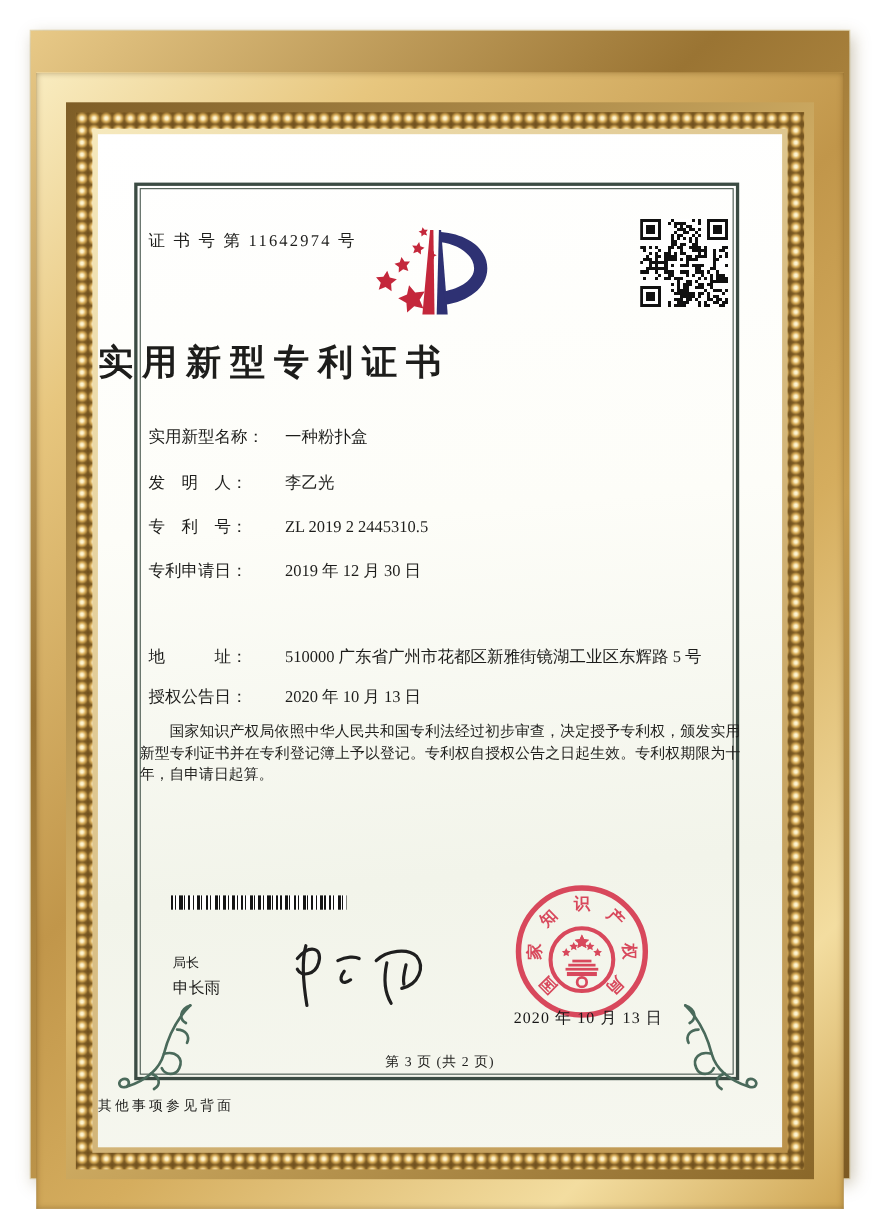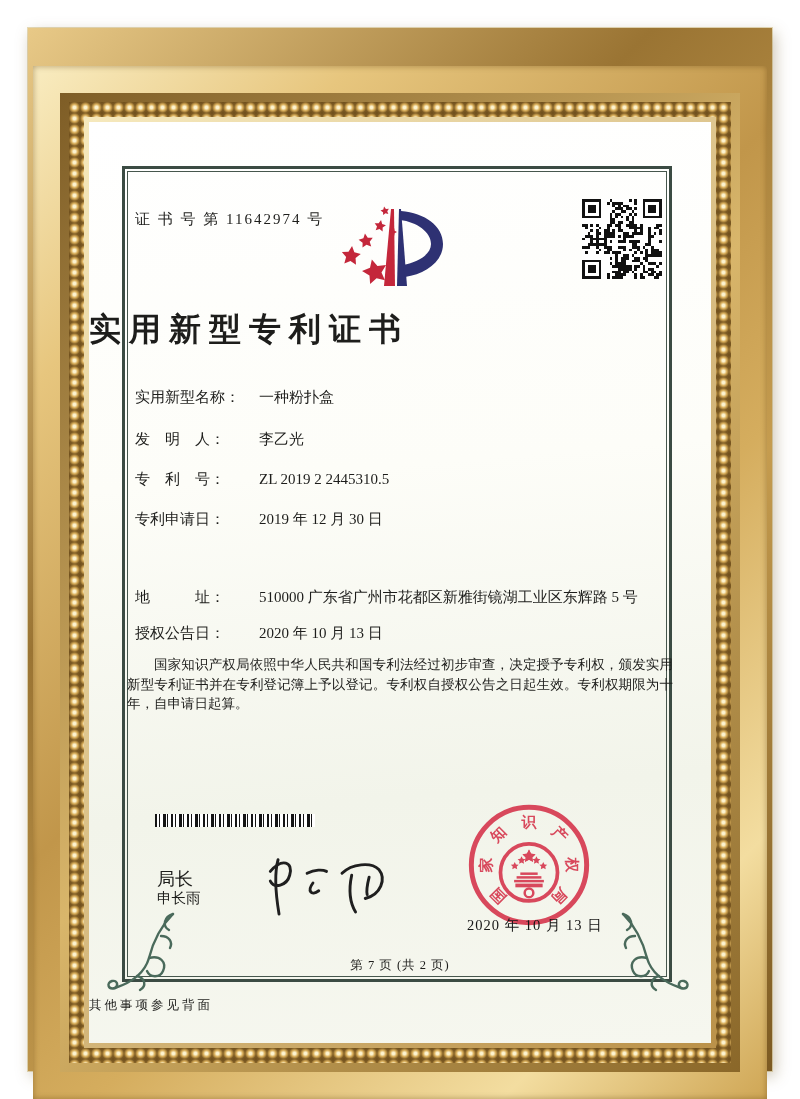--- a/index.html
+++ b/index.html
@@ -42,21 +42,21 @@
   .field-row .pair2 { position:absolute; left:266px; top:0; }
   .field-row .pair2 .lbl2 { letter-spacing:1px; }
 
   .paras { position:absolute; left:38px; top:533px; width:546px;
     font-size:13.5px; line-height:19.5px; text-align:justify; }
   .paras p { text-indent:2em; margin:0; }
 
   .barcode { position:absolute; left:66px; top:692px; width:160px; height:13px;
     background:repeating-linear-gradient(90deg,#141414 0 2px,#ffffff 2px 4px,#141414 4px 5px,#ffffff 5px 8px,#141414 8px 11px,#ffffff 11px 12px,#141414 12px 13px,#ffffff 13px 16px); }
 
-  .officer-title { position:absolute; left:68px; top:745px; font-size:18px; font-family:"Liberation Sans","DejaVu Sans",sans-serif; }
+  .officer-title { position:absolute; left:68px; top:745px; font-size:12px; font-family:"Liberation Sans","DejaVu Sans",sans-serif; }
   .officer-name  { position:absolute; left:68px; top:767px; font-size:14.5px; font-family:"Liberation Sans","DejaVu Sans",sans-serif; }
   .signature { position:absolute; left:160px; top:722px; width:155px; height:78px; }
 
   .seal { position:absolute; left:370px; top:681px; width:140px; height:124px; opacity:.92; }
   .seal-date { position:absolute; left:378px; top:794px; font-size:14.5px; letter-spacing:1px; color:#161616; }
 
   .page-num { position:absolute; left:0; top:835px; width:100%; text-align:center; font-size:12.5px; letter-spacing:1px; }
   .back-note { position:absolute; left:0; top:875px; width:100%; text-align:left; font-size:12.5px; letter-spacing:3px; }
 
   .flourish { position:absolute; width:78px; height:86px; }
@@ -173,21 +173,21 @@
                     <rect x="76" y="124" width="48" height="4"></rect>
                     <rect x="80" y="118" width="40" height="4"></rect>
                     <rect x="86" y="112" width="28" height="4"></rect>
                     <rect x="78" y="130" width="44" height="6"></rect>
                     <circle cx="100" cy="145" r="7" fill="none" stroke="#d63a50" stroke-width="4"></circle>
                   </g>
                 </g>
               </svg>
               <div class="seal-date">2020 年 10 月 13 日</div>
 
-              <div class="page-num">第 7 页 (共 2 页)</div>
+              <div class="page-num">第 3 页 (共 2 页)</div>
 
               <svg class="flourish fl-left" viewBox="0 0 78 86" aria-hidden="true">
                 <g fill="none" stroke="#4a6a5b" stroke-width="2.4" stroke-linecap="round">
                   <path d="M70,4 C58,16 50,32 46,48 C42,62 30,72 12,78"></path>
                   <path d="M12,78 c-7,2 -9,-5 -3,-7 c5,-1 7,4 3,7"></path>
                   <path d="M70,4 c-9,3 -11,12 -4,16"></path>
                   <path d="M46,48 c11,-3 18,4 14,13 c-3,7 -13,7 -16,0"></path>
                   <path d="M34,66 c8,2 10,10 3,14"></path>
                   <path d="M58,26 c8,0 12,6 9,12"></path>
                 </g>

